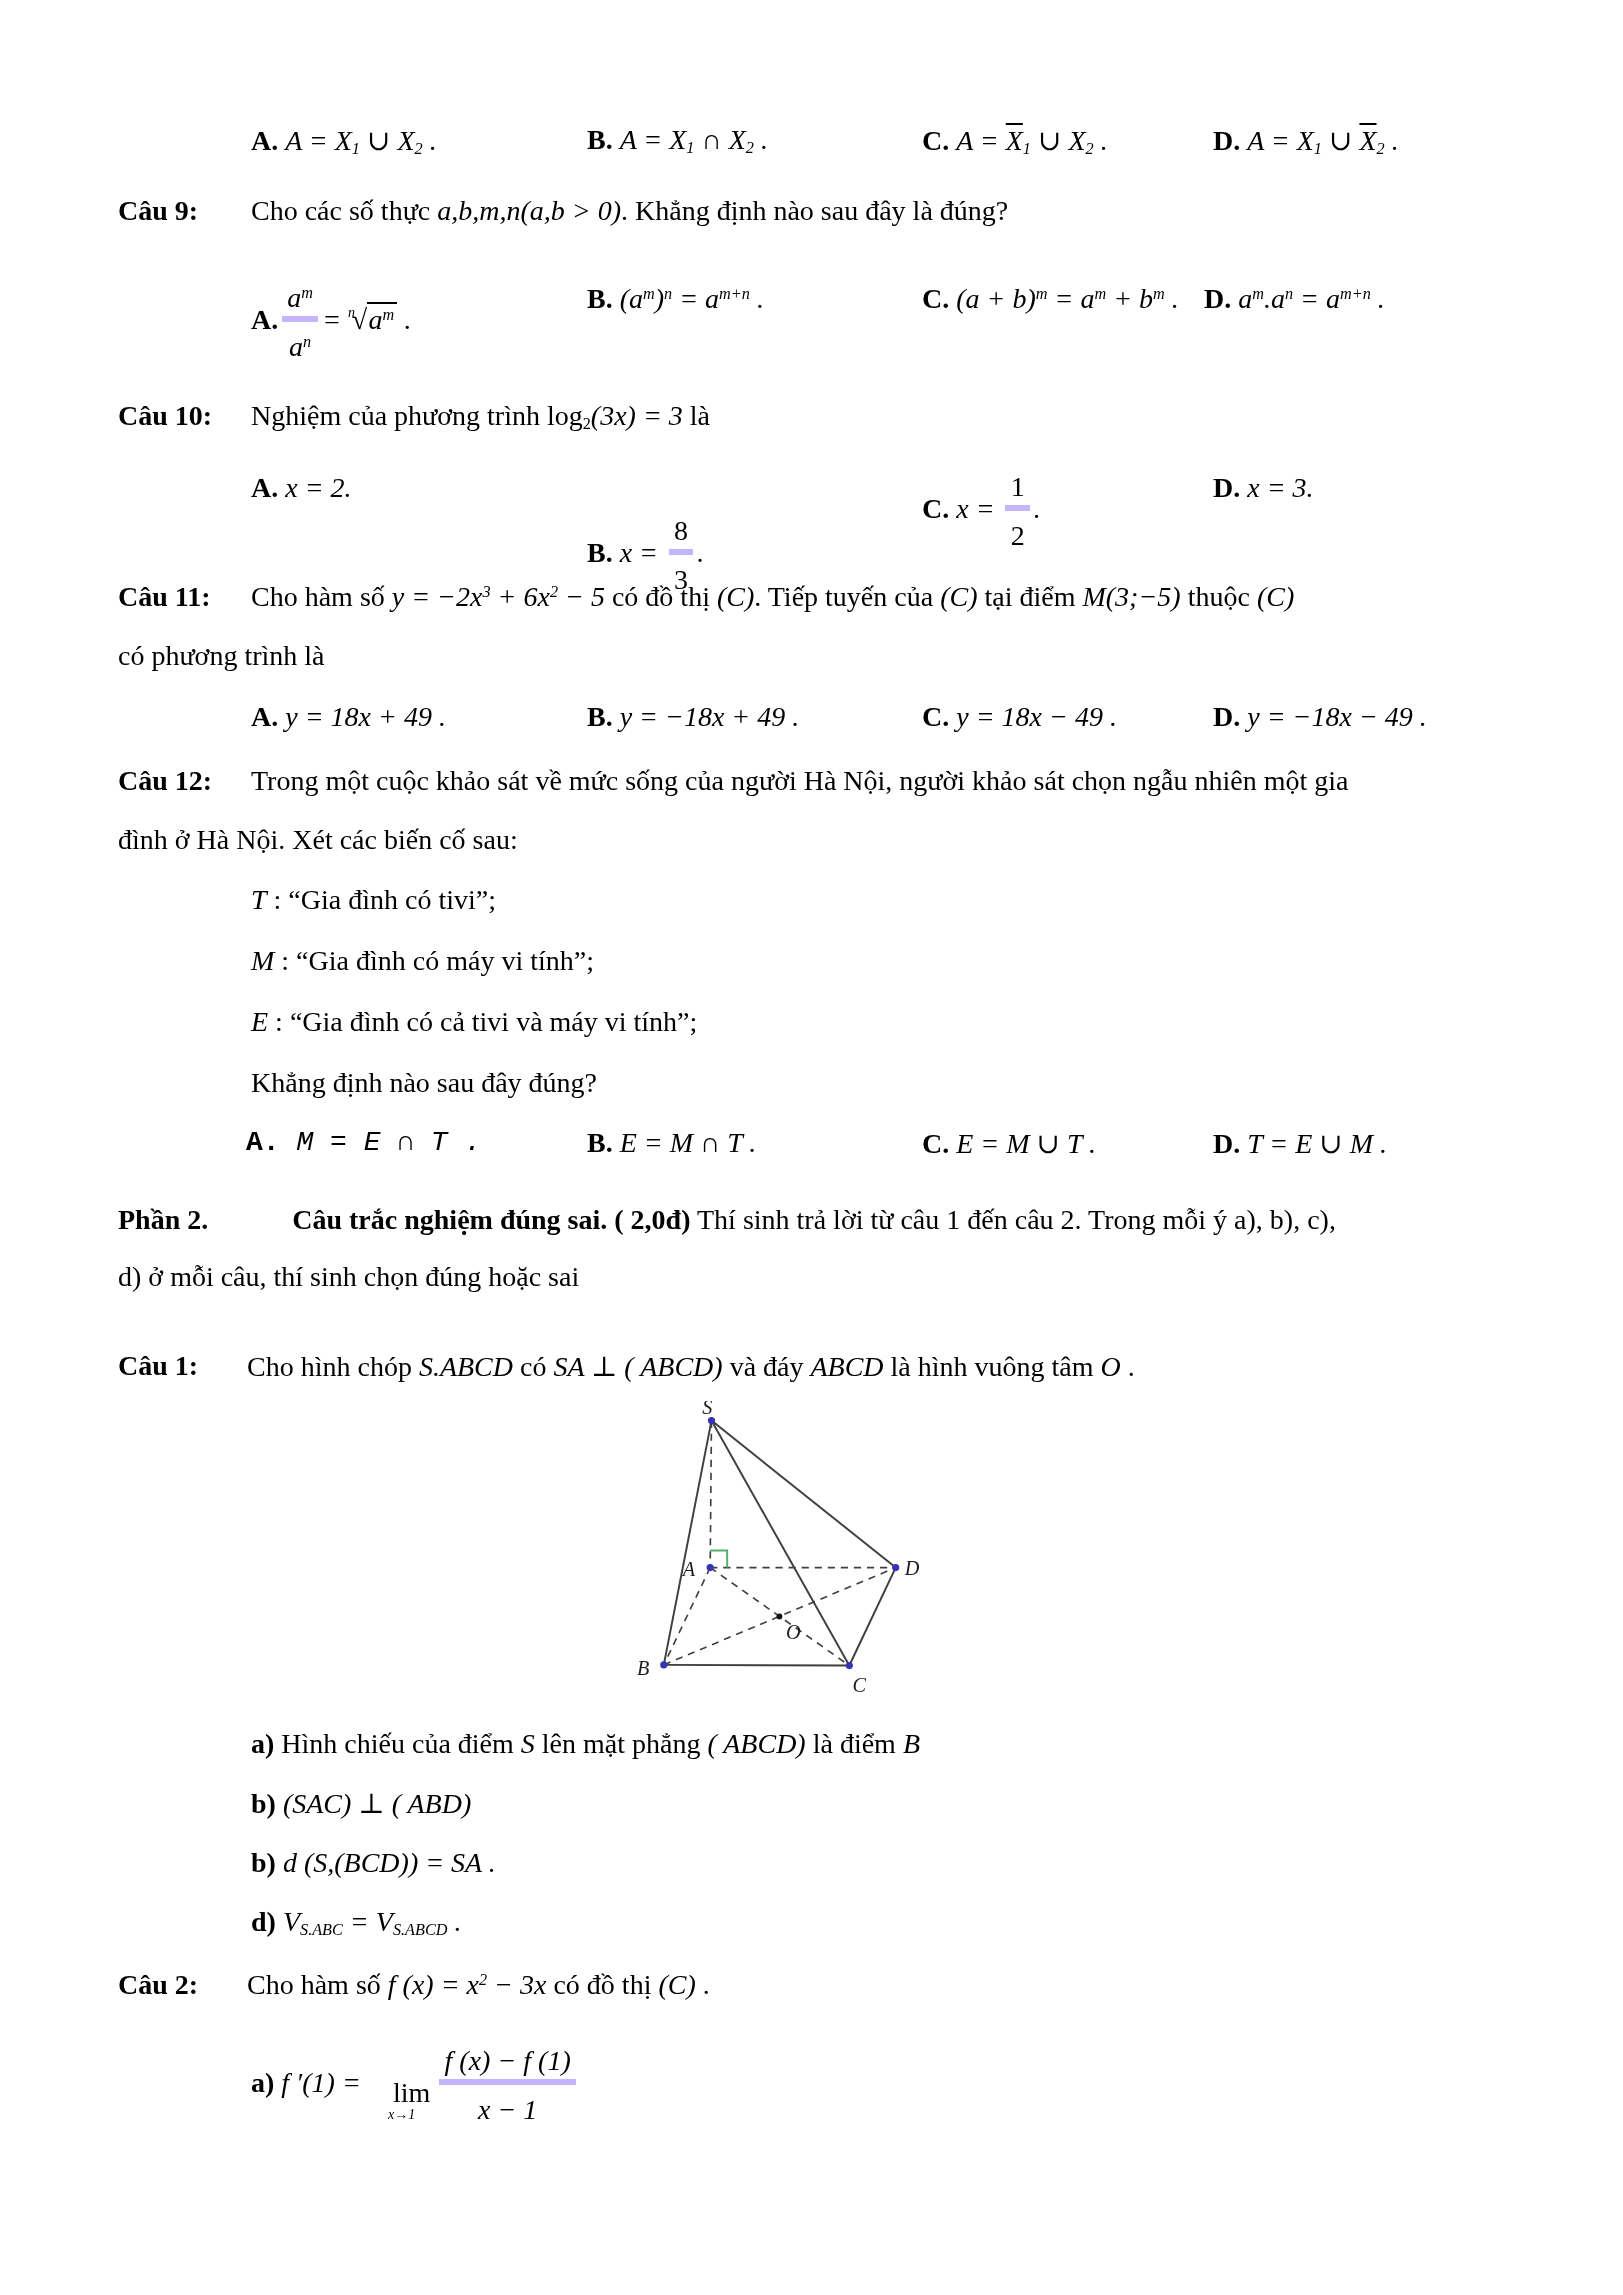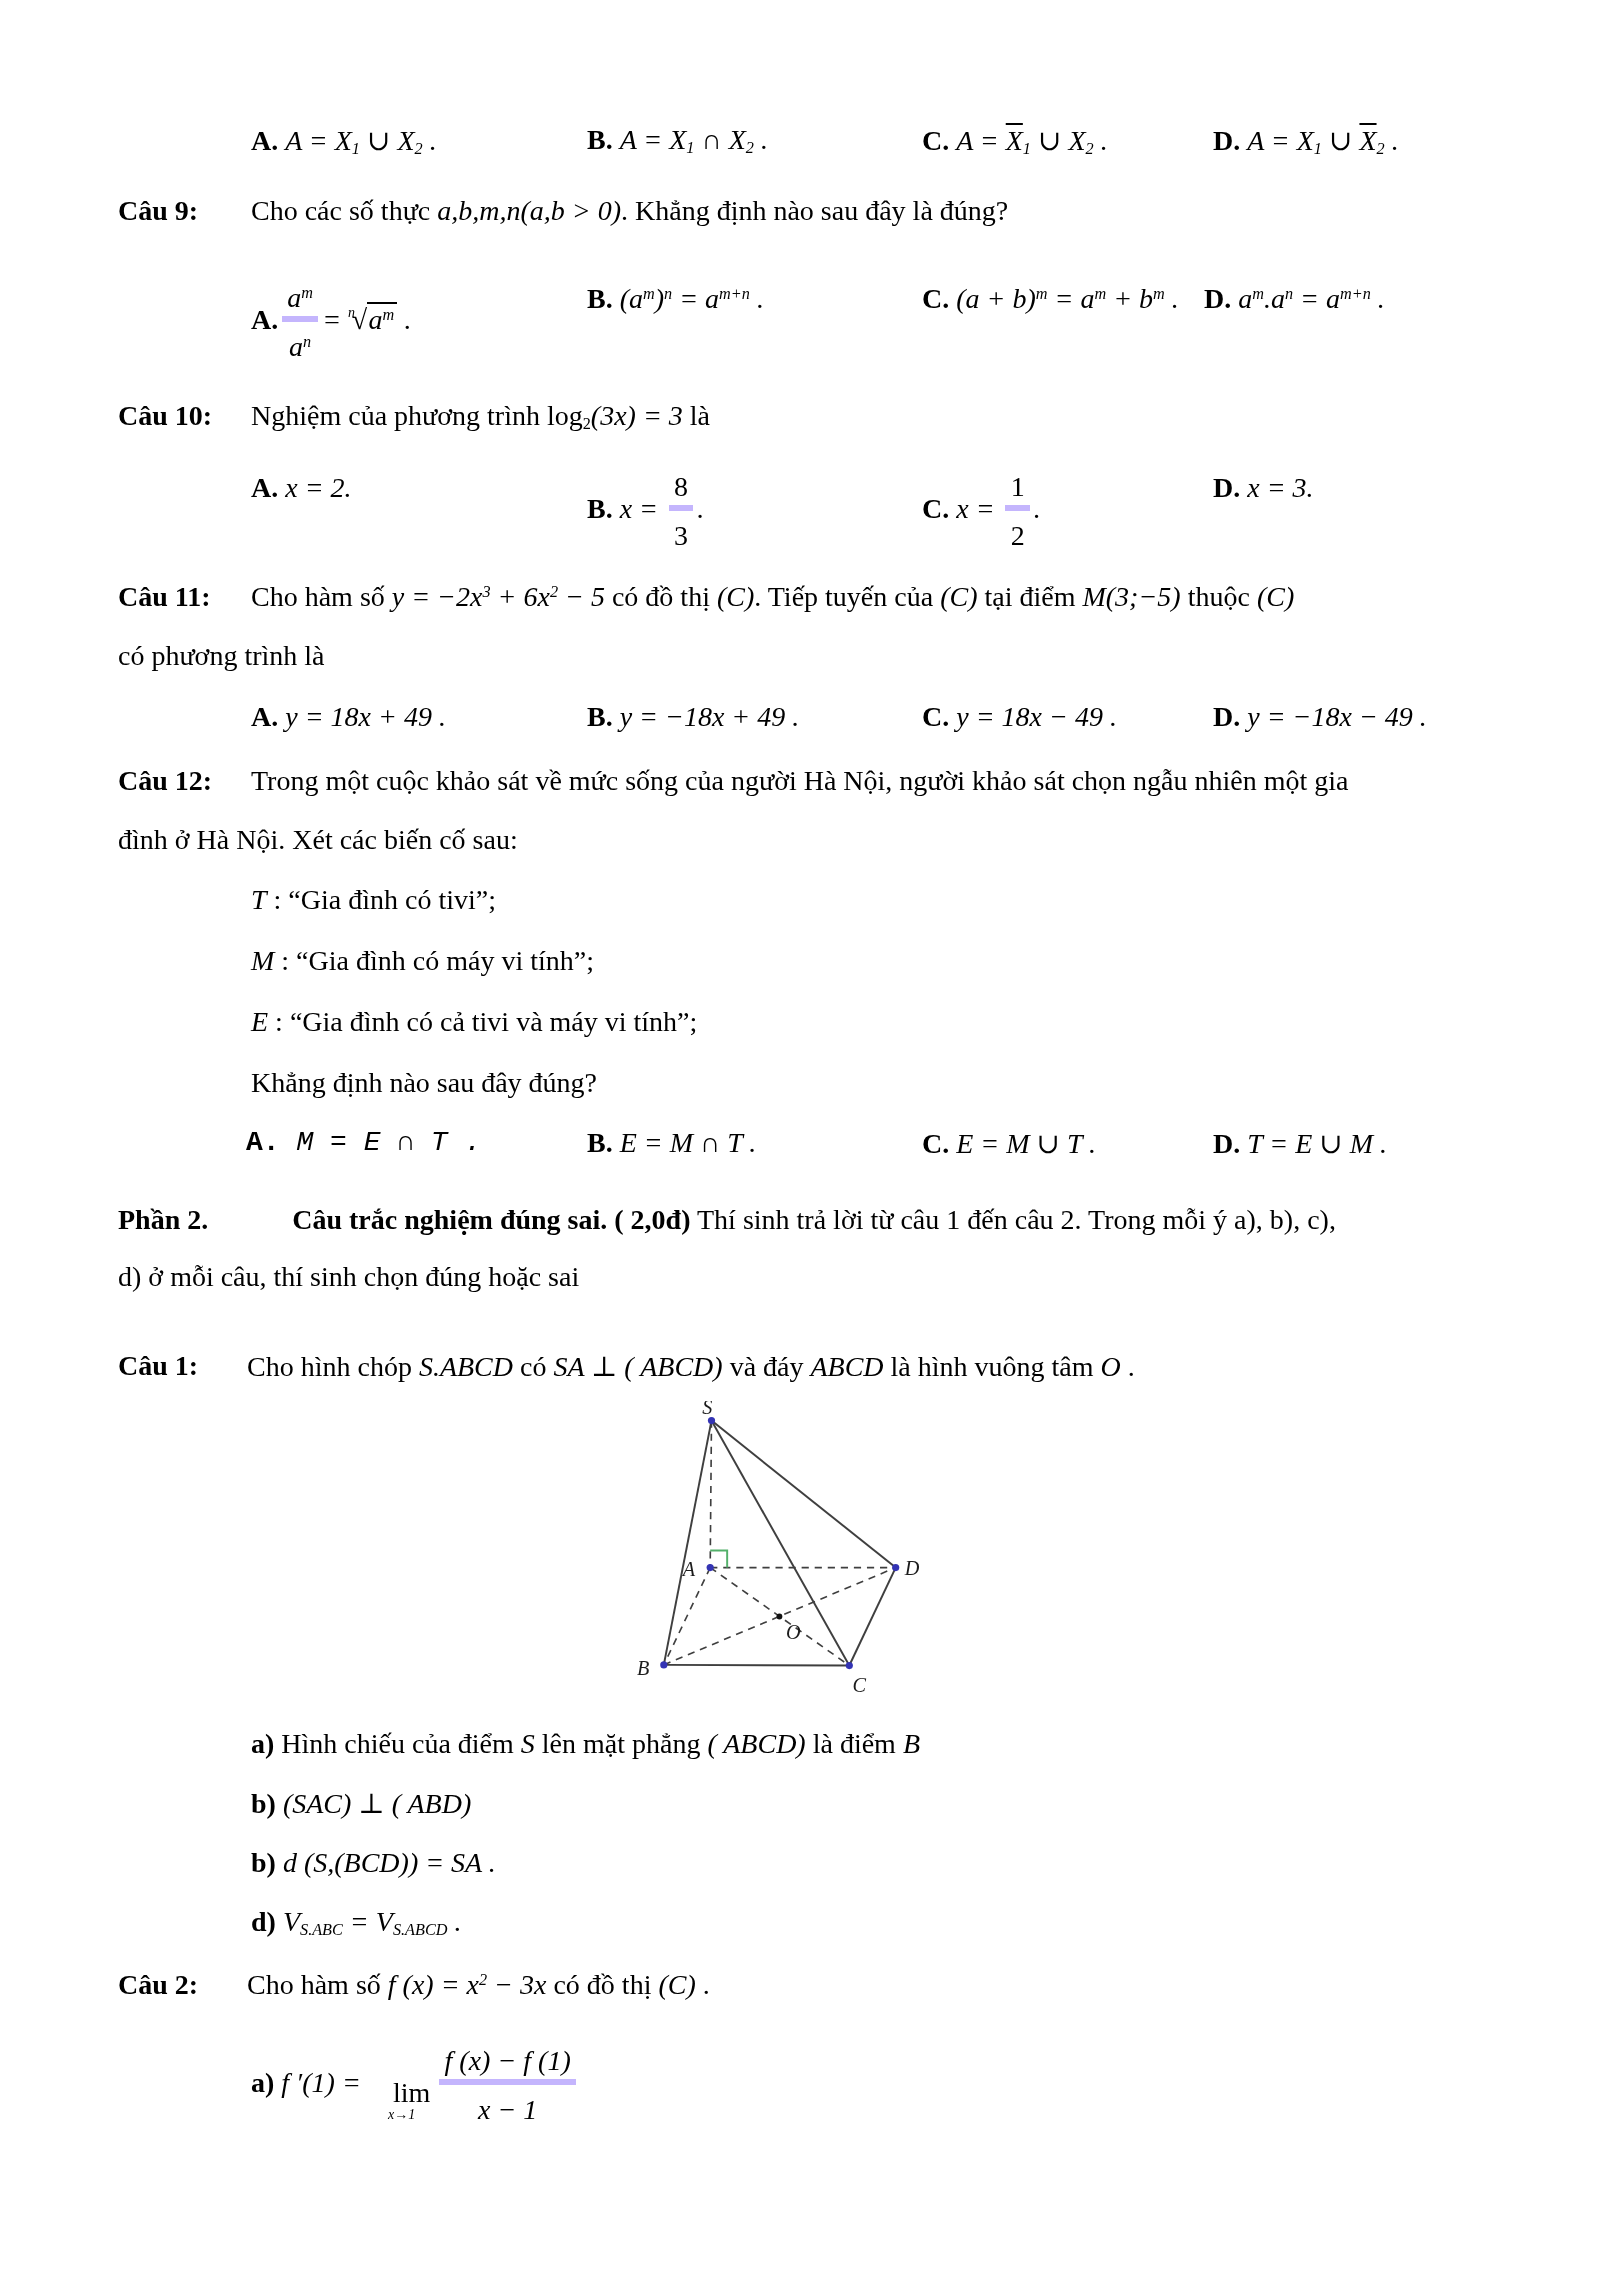--- a/index.html
+++ b/index.html
@@ -49,21 +49,21 @@
     <span class="at" style="left:922px;"><span class="lbl">C.</span> <span class="m"><span>(a + b)</span><sup>m</sup><span> = a</span><sup>m</sup><span> + b</span><sup>m</sup><span> .</span></span></span>
     <span class="at" style="left:1204px;"><span class="lbl">D.</span> <span class="m"><span>a</span><sup>m</sup><span>.a</span><sup>n</sup><span> = a</span><sup>m+n</sup><span> .</span></span></span>
   </div>
 
   <div class="row" style="top:400px;left:0;">
     <span class="at lbl" style="left:118px;">Câu 10:</span>
     <span class="at" style="left:251px;"><span>Nghiệm của phương trình </span><span class="mu">log</span><sub>2</sub><span class="m">(3x) = 3</span><span> là</span></span>
   </div>
   <div class="row" style="top:472px;left:0;">
     <span class="at" style="left:251px;"><span class="lbl">A.</span> <span class="m">x = 2.</span></span>
-    <span class="at" style="left:587px;"><span class="lbl">B.</span> <span class="m">x = </span><span class="frac"><span class="num mu">8</span><span class="den mu">3</span></span><span class="m">.</span></span>
+    <span class="at" style="left:587px;margin-top:44px;"><span class="lbl">B.</span> <span class="m">x = </span><span class="frac"><span class="num mu">8</span><span class="den mu">3</span></span><span class="m">.</span></span>
     <span class="at" style="left:922px;"><span class="lbl">C.</span> <span class="m">x = </span><span class="frac"><span class="num mu">1</span><span class="den mu">2</span></span><span class="m">.</span></span>
     <span class="at" style="left:1213px;"><span class="lbl">D.</span> <span class="m">x = 3.</span></span>
   </div>
 
   <div class="row" style="top:581px;left:0;">
     <span class="at lbl" style="left:118px;">Câu 11:</span>
     <span class="at" style="left:251px;"><span>Cho hàm số </span><span class="m"><span>y = −2x</span><sup>3</sup><span> + 6x</span><sup>2</sup><span> − 5</span></span><span> có đồ thị </span><span class="m">(C)</span><span>. Tiếp tuyến của </span><span class="m">(C)</span><span> tại điểm </span><span class="m">M(3;−5)</span><span> thuộc </span><span class="m">(C)</span></span>
   </div>
   <div class="row" style="top:640px;left:118px;"><span>có phương trình là</span></div>
   <div class="row" style="top:701px;left:0;">

